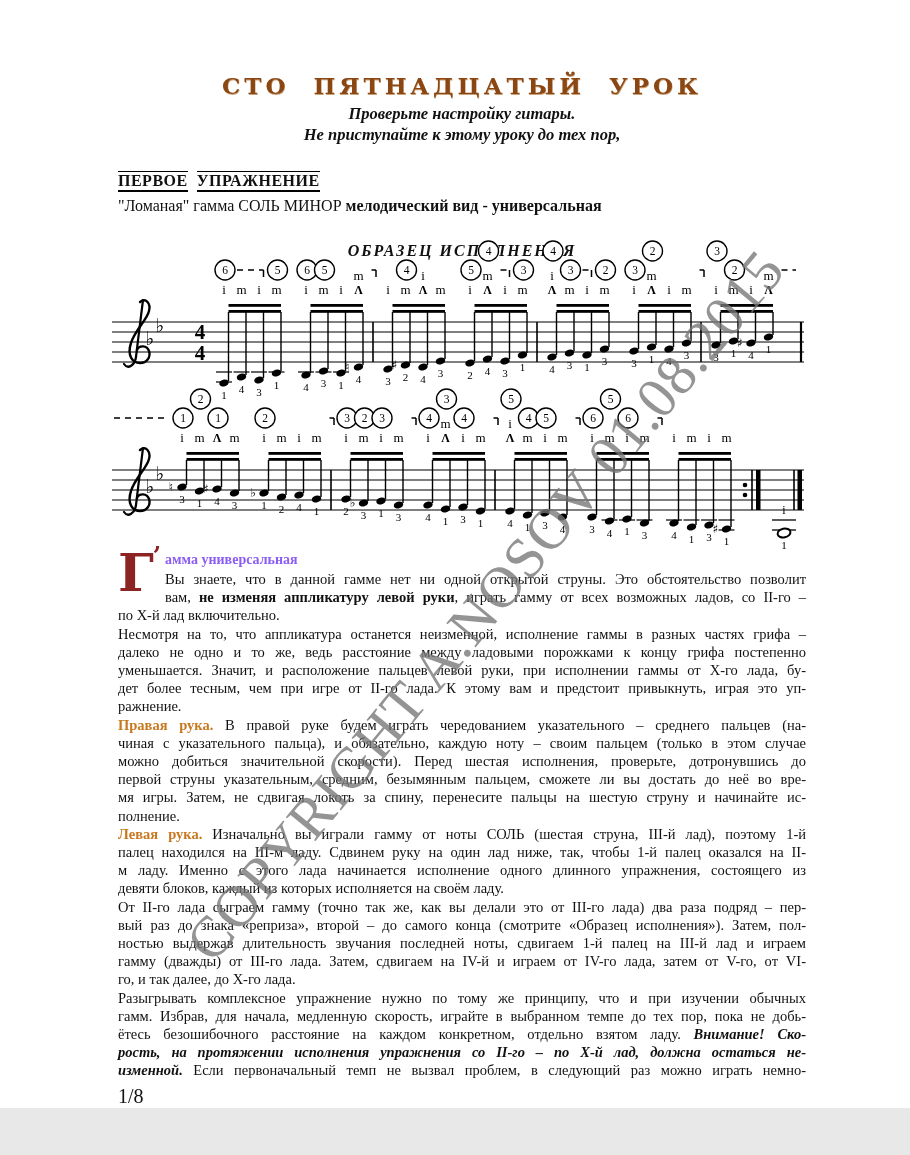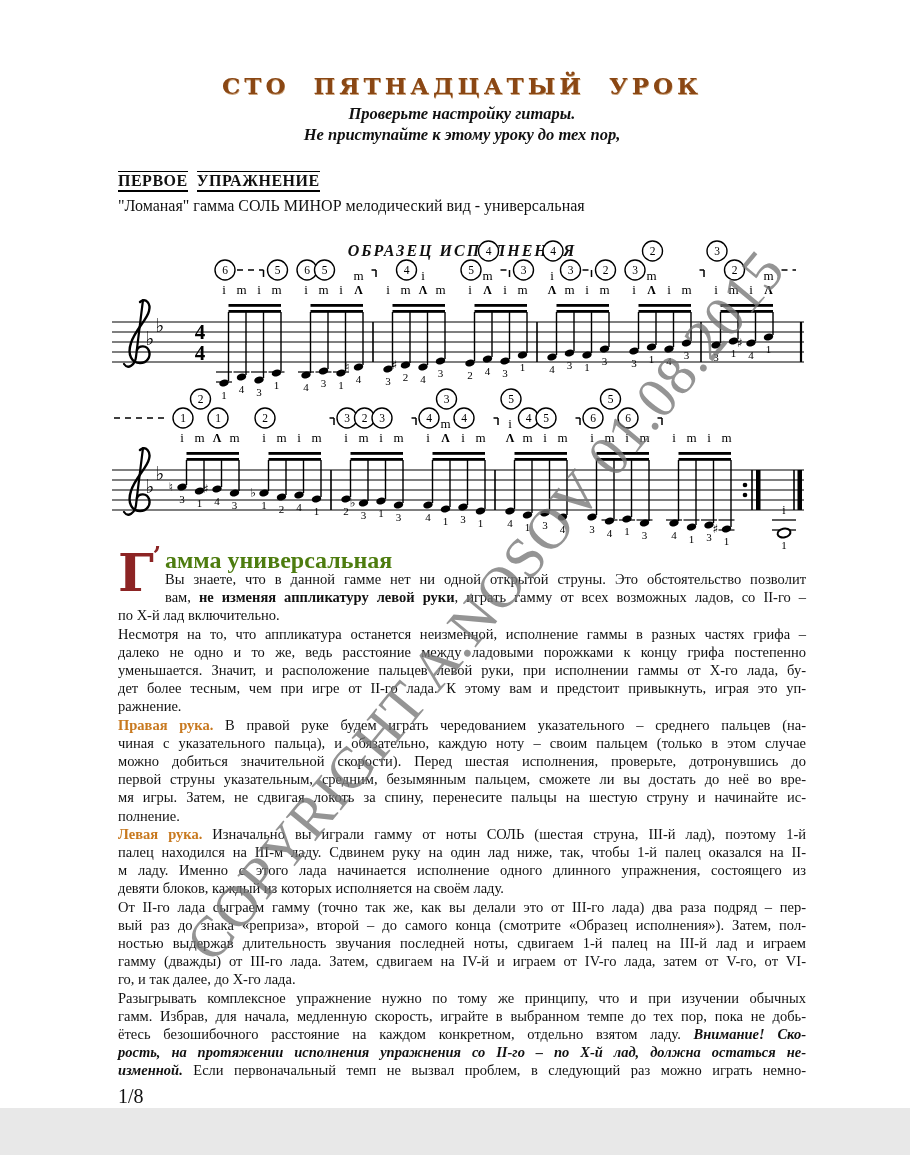--- a/index.html
+++ b/index.html
@@ -10,27 +10,27 @@
 
   .title{width:100%;text-align:center;font-family:"DejaVu Serif",serif;font-weight:bold;
          font-size:23px;letter-spacing:4px;word-spacing:12px;color:#8a4714;
          text-shadow:0.5px 0.5px 0 #caa27a;}
   .subtitle{width:100%;text-align:center;font-weight:bold;font-style:italic;
             font-size:16.5px;line-height:21px;}
   .ex-heading{font-weight:bold;font-size:16px;letter-spacing:0.5px;}
   .ex-heading .w{border-bottom:2.5px solid #000;padding-bottom:1px;margin-right:9px;
                  border-top:1.5px solid #000;}
   .gamma-line{font-size:16px;}
-  .gamma-line .s-b{font-weight:normal;}
+  .gamma-line .s-b{font-weight:bold;}
   .music-caption{width:100%;text-align:center;font-style:italic;font-size:16px;
                  letter-spacing:2px;font-weight:bold;}
   .staff-svg{display:block;}
 
   .body-text{font-size:14.5px;line-height:18.2px;}
-  .sec-head{font-weight:bold;font-size:24px;color:#4d7c0f;line-height:20px;padding-top:2px;}
+  .sec-head{font-weight:bold;font-size:14px;color:#8b5cf6;line-height:20px;padding-top:2px;}
   .dropcap{float:left;width:40px;height:56px;position:relative;margin-right:7px;
            font-family:"DejaVu Serif",serif;font-weight:bold;font-size:52px;line-height:50px;
            color:#8c2424;}
   .dropcap .mark{position:absolute;top:-4px;right:-3px;font-size:24px;line-height:24px;}
   .tl{white-space:nowrap;}
   .tl.j{text-align:justify;text-align-last:justify;}
   .tl.p{text-align:left;}
   .s-n{font-weight:normal;}
   .s-b{font-weight:bold;}
   .s-o{font-weight:bold;color:#c8791f;}

